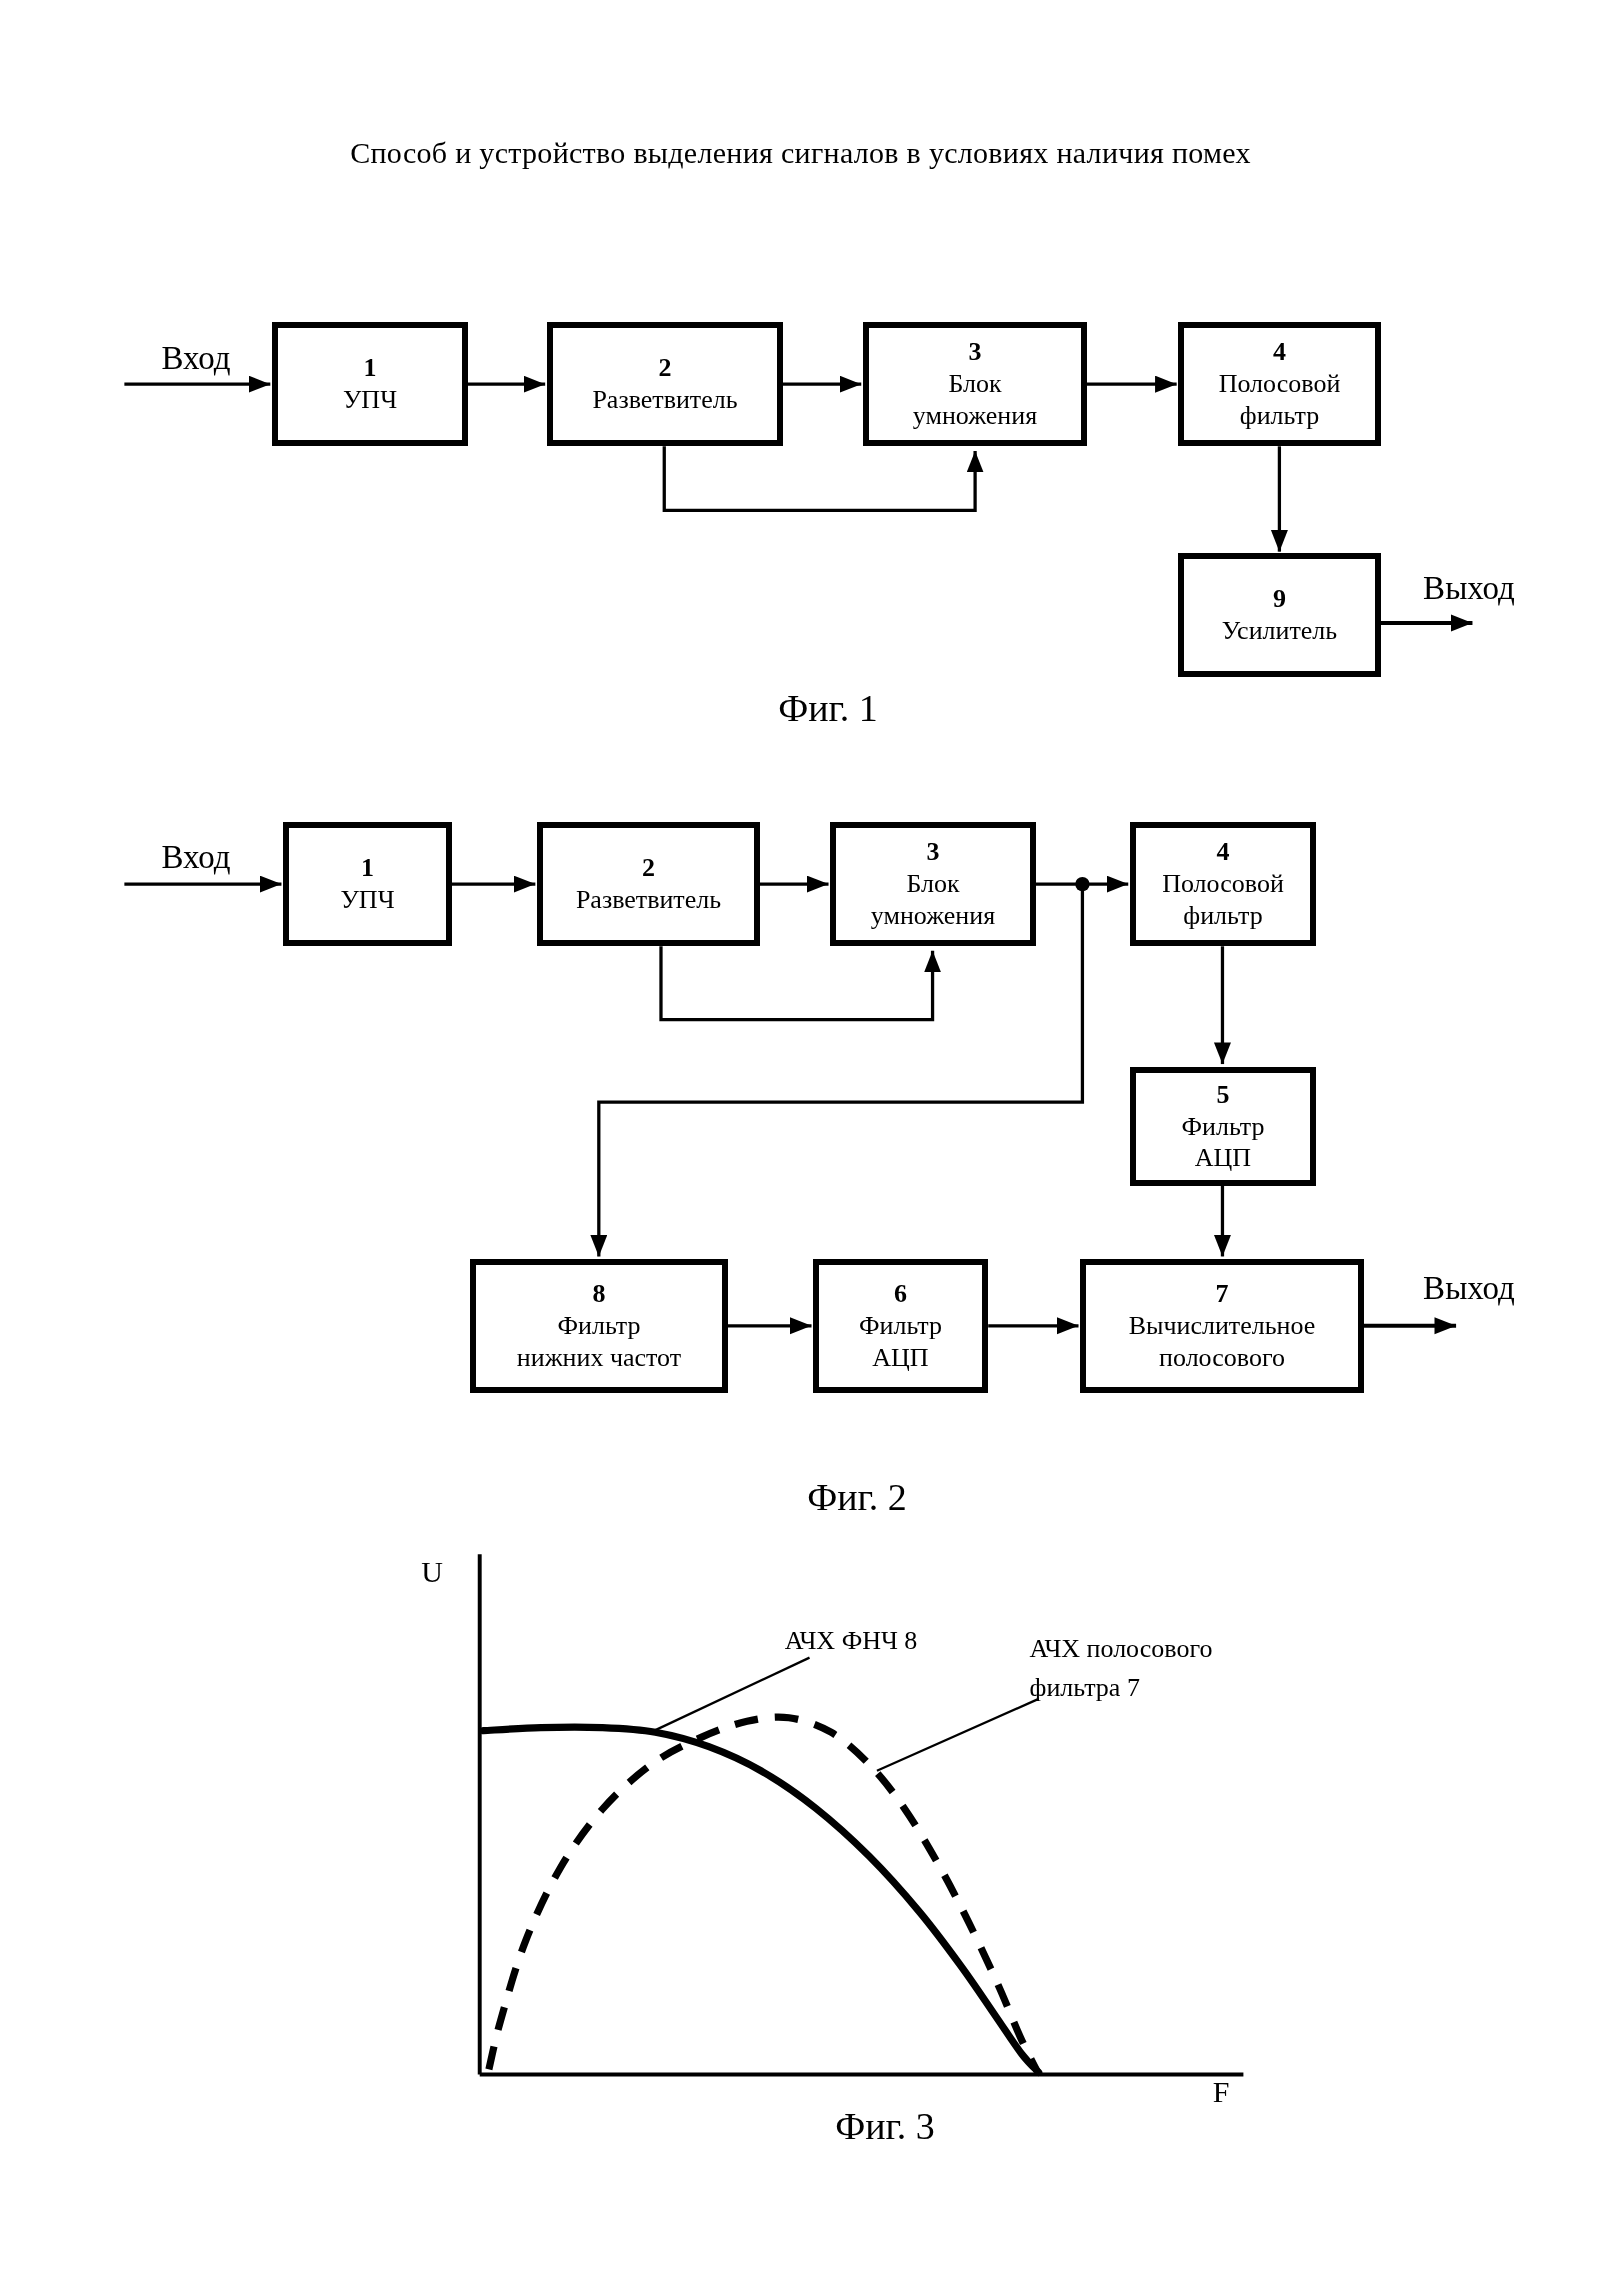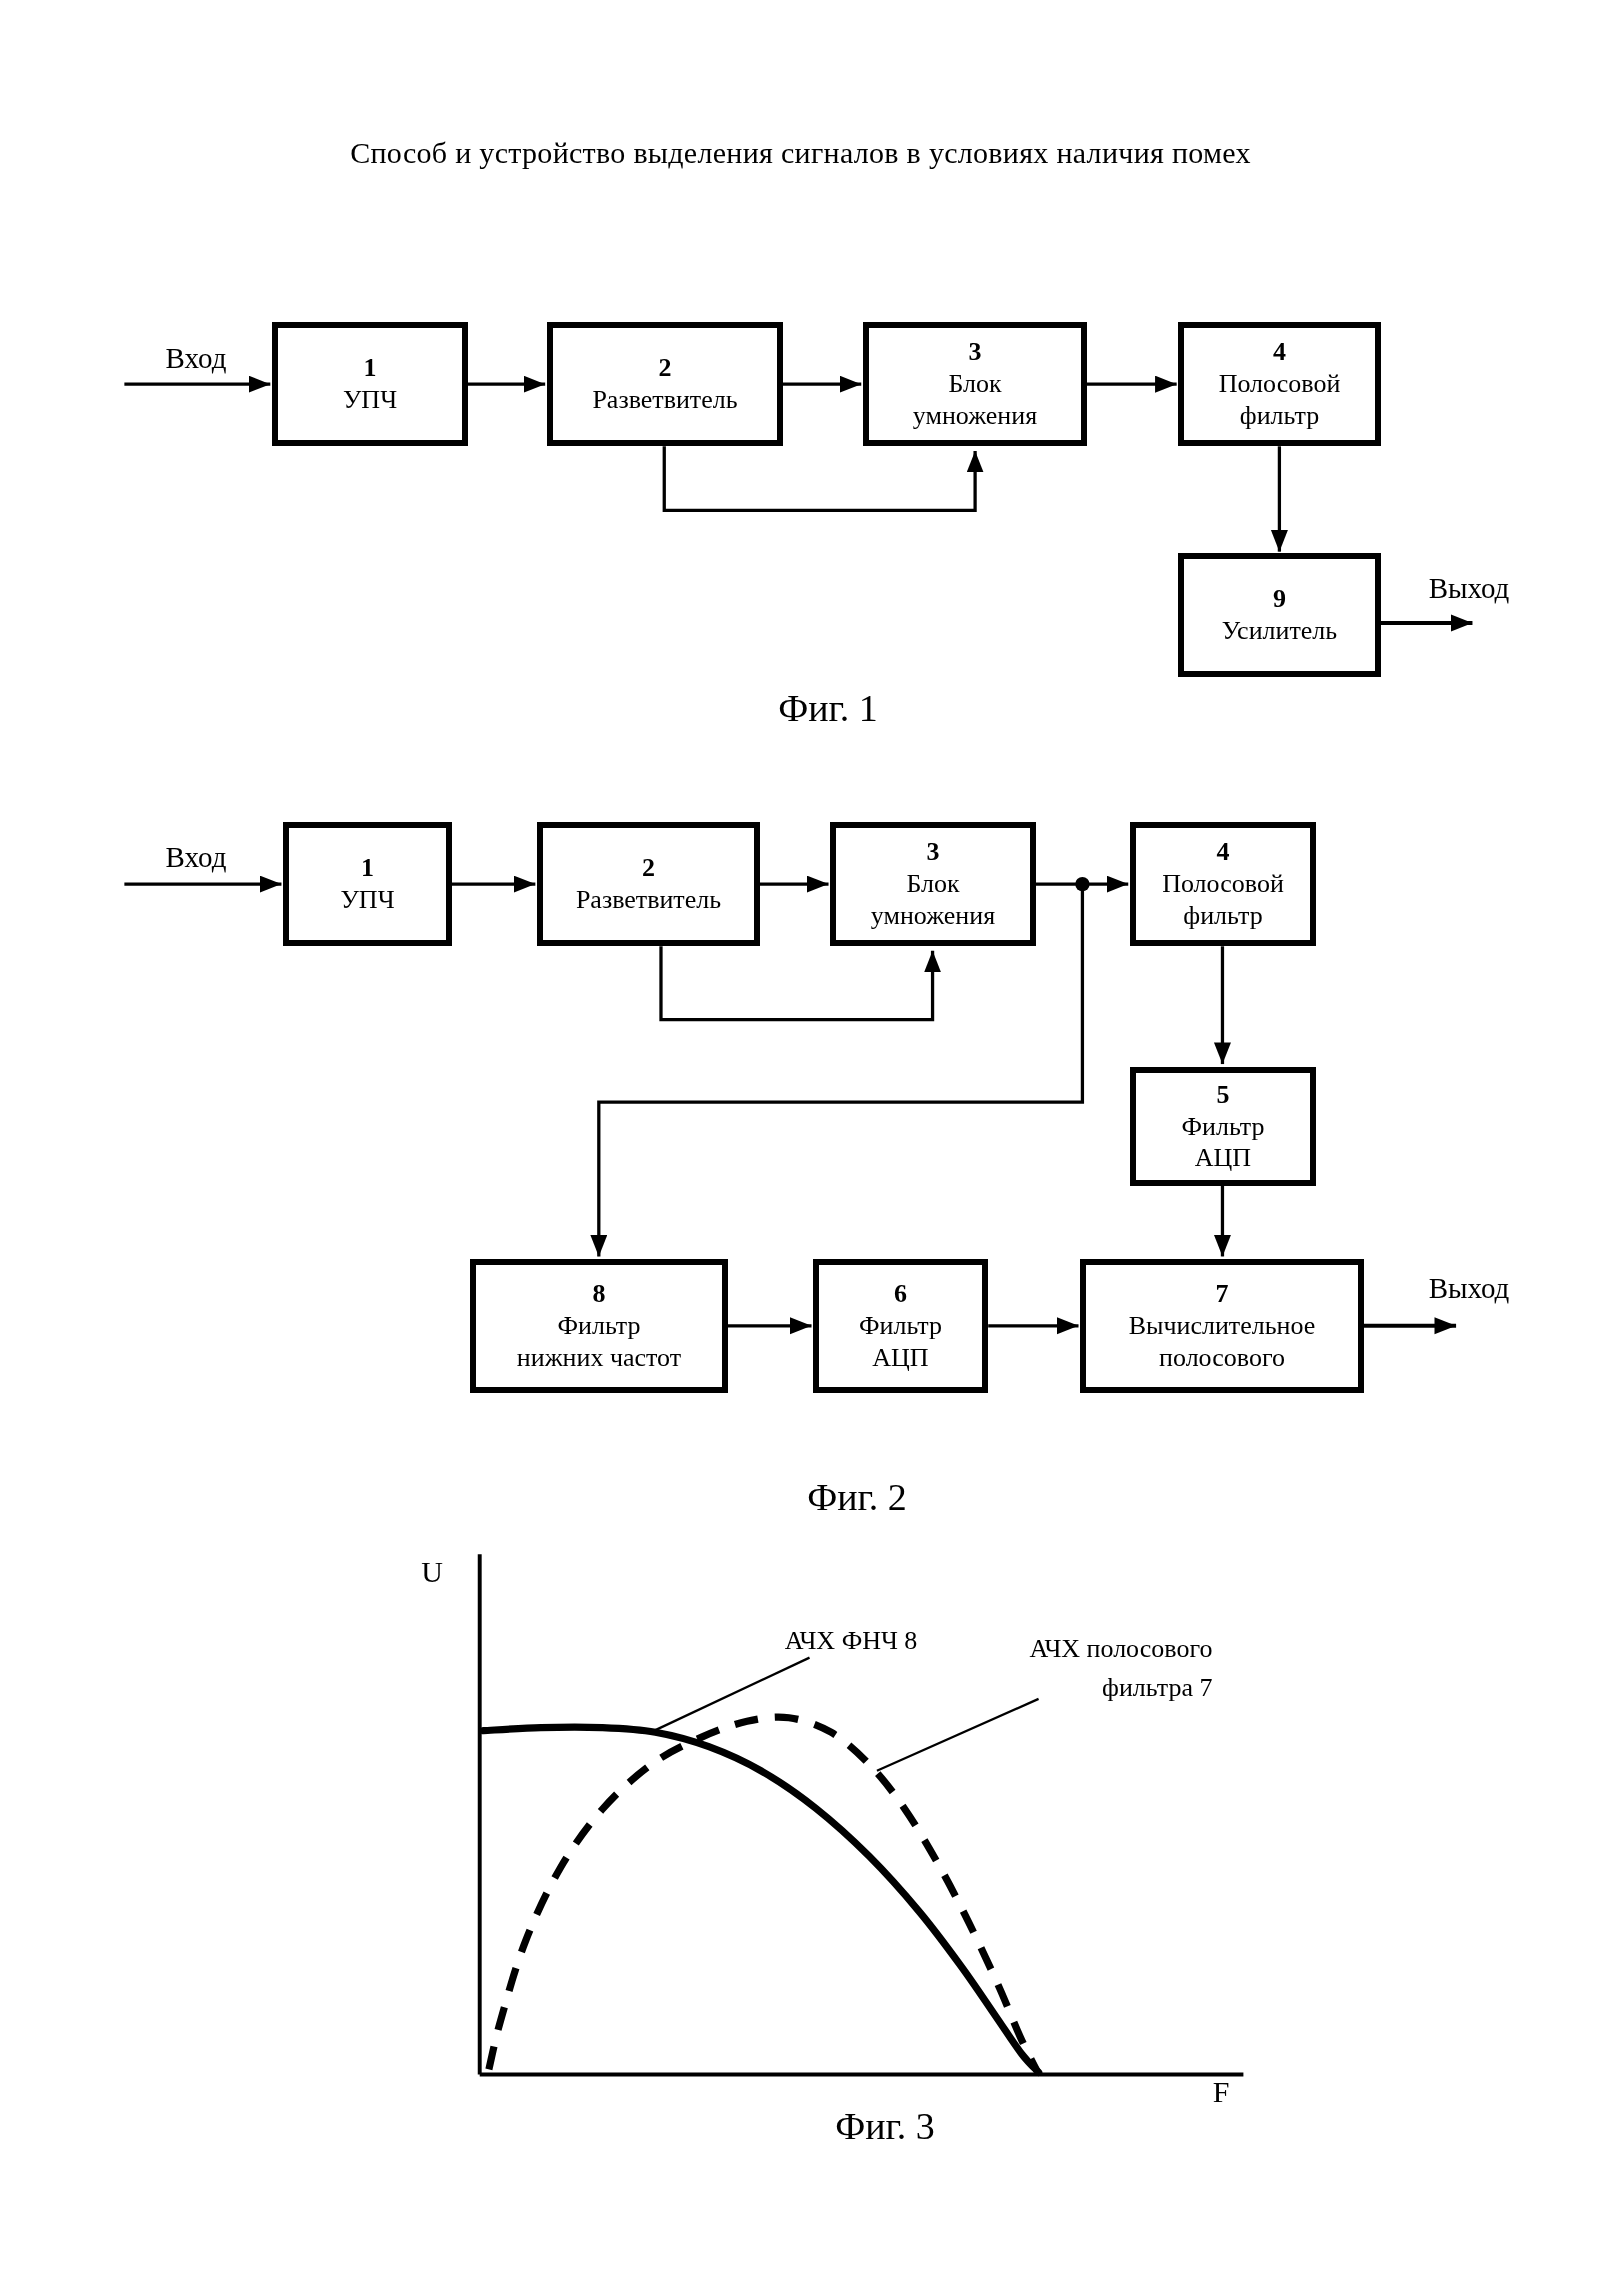--- a/index.html
+++ b/index.html
@@ -6,24 +6,24 @@
   #page{position:relative;width:1623px;height:2295px;background:#ffffff;
         font-family:"Liberation Serif", serif;color:#000;overflow:hidden;}
   #diagram-svg{position:absolute;left:0;top:0;width:1623px;height:2295px;}
   .title{position:absolute;left:0;top:136px;width:1601px;text-align:center;
          font-size:30px;letter-spacing:0.3px;}
   .box{position:absolute;border:6.5px solid #000;background:#fff;
        display:flex;flex-direction:column;align-items:center;justify-content:center;
        text-align:center;font-size:26px;line-height:1.22;box-sizing:border-box;}
   .box .num{font-weight:bold;}
   .box .name{white-space:pre-line;}
-  .io-label{position:absolute;transform:translate(-50%,-50%);font-size:29px;white-space:nowrap;}
+  .io-label{position:absolute;transform:translate(-50%,-50%);font-size:33px;white-space:nowrap;}
   .caption{position:absolute;transform:translate(-50%,-50%);font-size:38px;white-space:nowrap;}
   .curve-label{position:absolute;transform:translate(-50%,-50%);font-size:26px;
-               text-align:right;white-space:pre-line;line-height:1.5;}
+               text-align:left;white-space:pre-line;line-height:1.5;}
   .axis-label{position:absolute;transform:translate(-50%,-50%);font-size:30px;}
 </style>
 </head>
 <body>
 
 <div id="page">
 
   <svg id="diagram-svg" viewBox="0 0 2480 3507">
     <defs>
       <marker id="arr" markerUnits="userSpaceOnUse" markerWidth="36" markerHeight="28" refX="33" refY="13" orient="auto">

